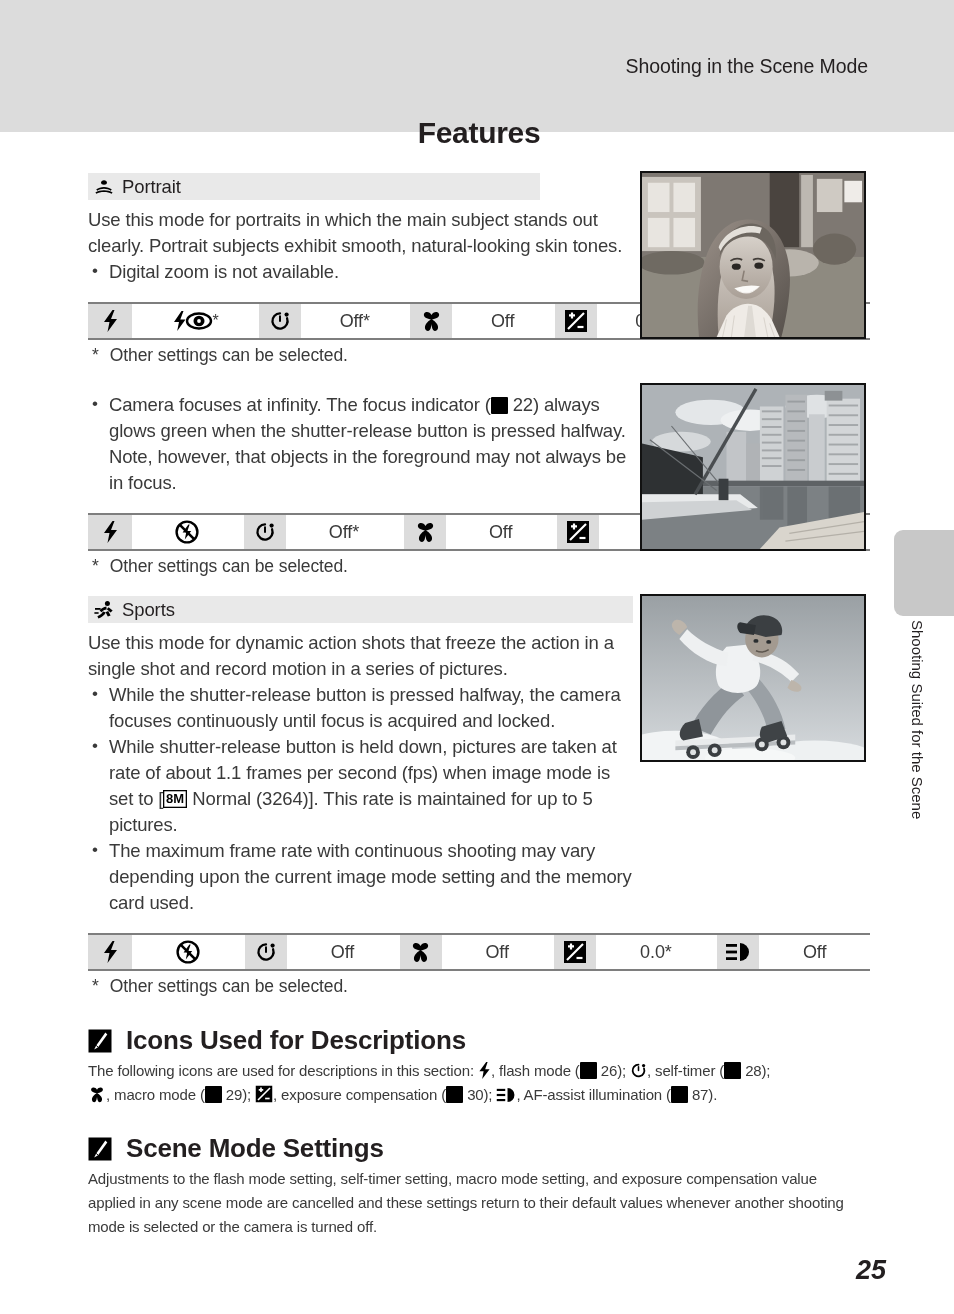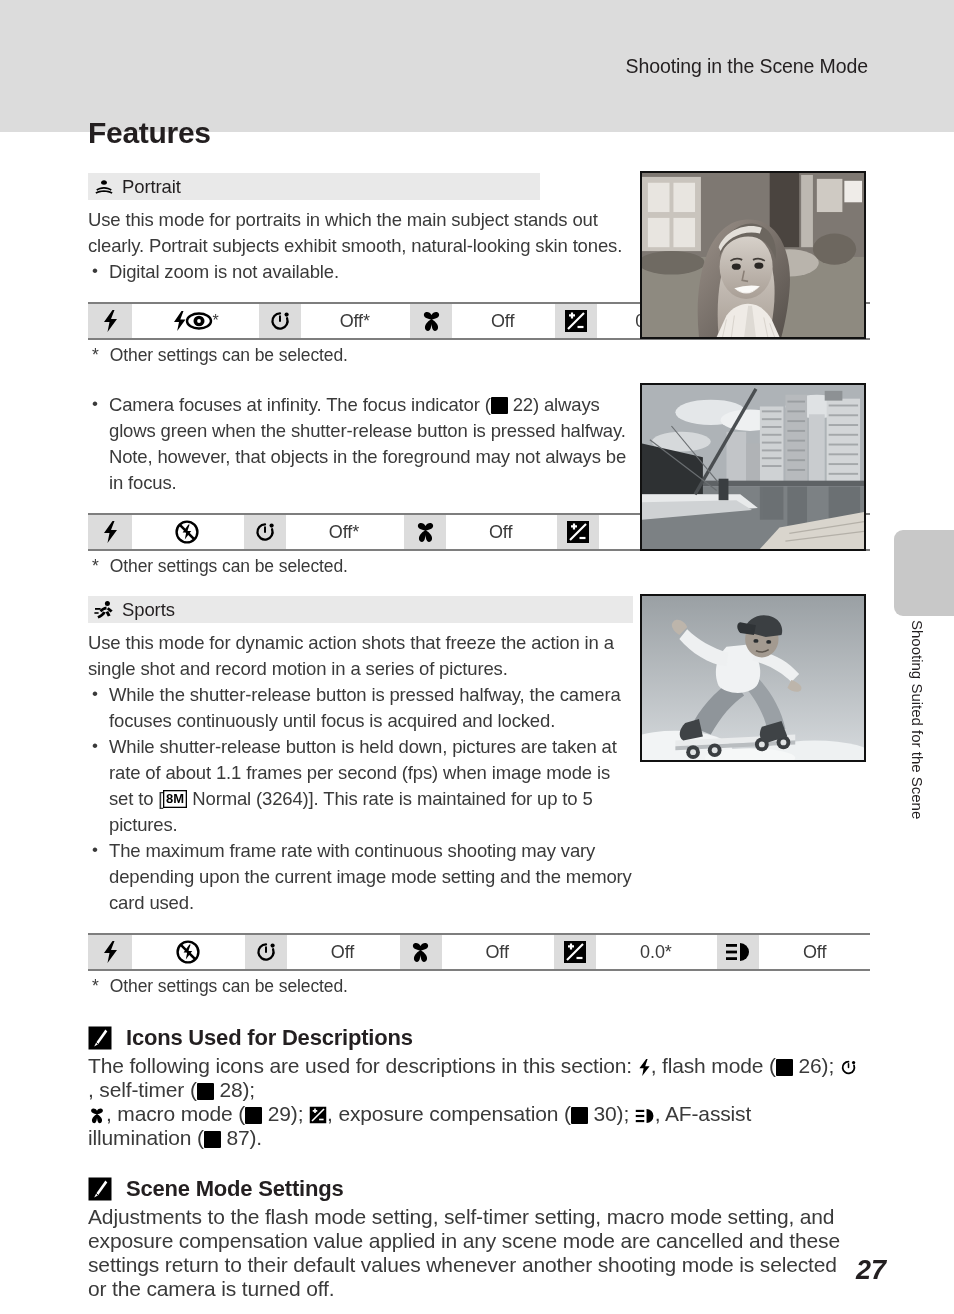--- a/index.html
+++ b/index.html
@@ -68,20 +68,21 @@
   }
 
   h1.features-title {
     margin: 0;
     padding: 0;
     font-size: 30px;
     font-weight: bold;
     letter-spacing: -0.3px;
     color: #231f20;
     line-height: 1;
+    text-align: center;
   }
 
   
   .scene-block {
     position: relative;
   }
   .scene-head {
     background: #e9e9e9;
     height: 27px;
     display: flex;
@@ -178,28 +179,28 @@
   }
   .footnote .star { margin-right: 11px; }
 
   
   .note-block { }
   .note-head {
     display: flex;
     align-items: center;
   }
   .note-head .note-title {
-    font-size: 22px;
+    font-size: 26px;
     font-weight: bold;
     letter-spacing: -0.2px;
     margin-left: 14px;
     color: #231f20;
   }
   .note-body {
-    font-size: 21px;
+    font-size: 15px;
     line-height: 24px;
     letter-spacing: -0.15px;
     color: #3a3a3a;
     width: 770px;
     margin-top: 3px;
   }
 
   
   .gl { display: inline-block; vertical-align: -3px; }
   .gl svg { display: block; }
@@ -686,13 +687,13 @@
           <path d="M8.2 16.4 L10.1 18.2" stroke="#000" stroke-width="1"></path>
         </svg>
       </span>
       <span class="note-title">Scene Mode Settings</span>
     </div>
     <div class="note-body">Adjustments to the flash mode setting, self-timer setting, macro mode setting, and exposure compensation value applied in any scene mode are cancelled and these settings return to their default values whenever another shooting mode is selected or the camera is turned off.</div>
   </div>
 
 </div>
 
-<div class="page-number">27</div>
+<div class="page-number">25</div>
 
 </body></html>

